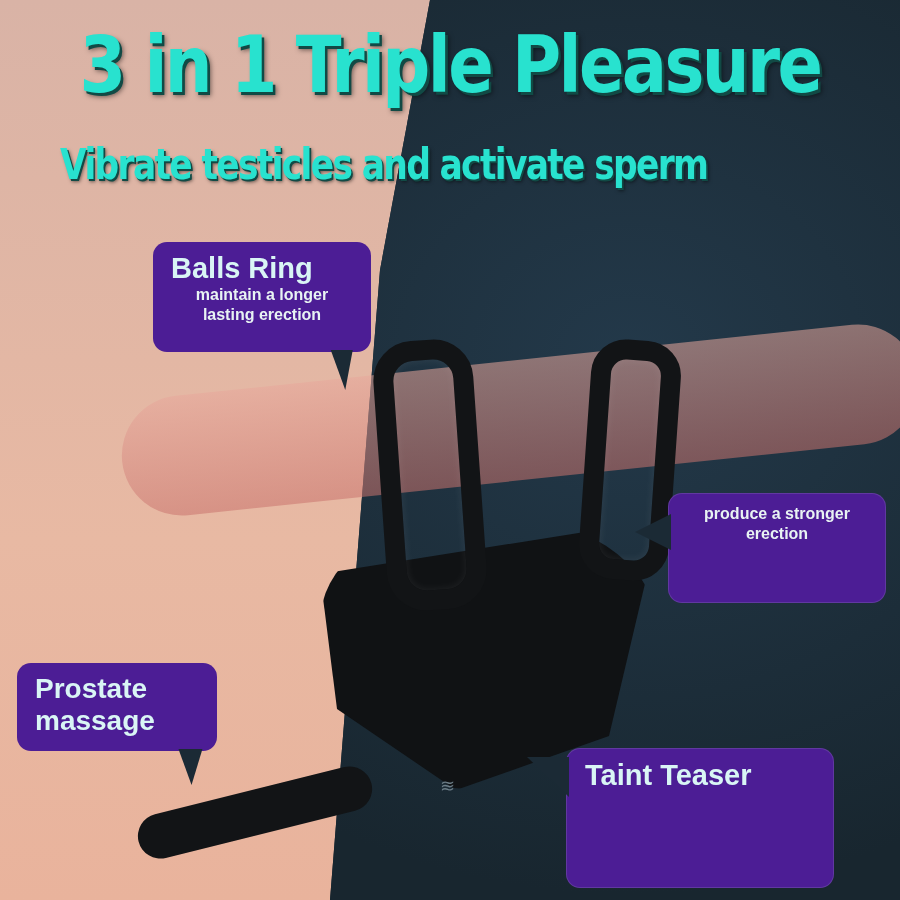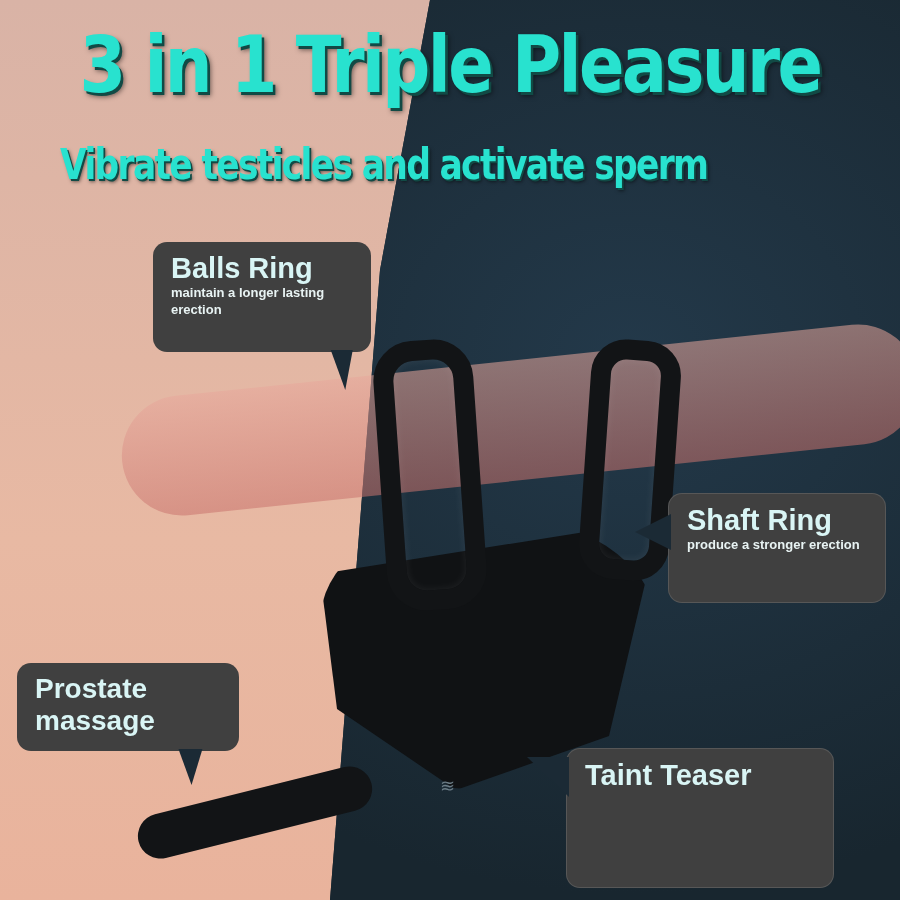--- a/index.html
+++ b/index.html
@@ -8,30 +8,30 @@
   .bg-left { position: absolute; inset: 0; background: linear-gradient(180deg, #d9b3a6 0%, #e8b9a3 60%, #e9b39c 100%); clip-path: polygon(0 0, 430px 0, 380px 270px, 330px 900px, 0 900px); }
   .bg-right { position: absolute; inset: 0; background: radial-gradient(ellipse at 70% 40%, #23394a 0%, #18262f 70%); clip-path: polygon(430px 0, 900px 0, 900px 900px, 330px 900px, 380px 270px); }
   .band { position: absolute; left: 120px; top: 360px; width: 800px; height: 120px; border-radius: 60px; background: linear-gradient(180deg, #e7a79b, #c9736d); opacity: .55; transform: rotate(-6deg); }
   .ring { position: absolute; border: 20px solid #121416; border-radius: 50%; box-shadow: inset 0 0 10px rgba(255,255,255,.08); }
   .ring.r1 { left: 380px; top: 340px; width: 60px; height: 230px; border-radius: 40px; transform: rotate(-4deg); }
   .ring.r2 { left: 585px; top: 340px; width: 50px; height: 200px; border-radius: 35px; transform: rotate(4deg); }
   .ring-body { position: absolute; left: 320px; top: 520px; width: 340px; height: 270px; background: #101214; border-radius: 40% 45% 55% 50%; clip-path: polygon(0 20%, 100% 0, 85% 80%, 40% 100%, 5% 70%); }
   .ring-arm { position: absolute; left: 135px; top: 790px; width: 240px; height: 45px; background: #121416; border-radius: 25px; transform: rotate(-14deg); }
   .title { position: absolute; left: 0; right: 0; top: 20px; text-align: center; font-family: "DejaVu Sans", sans-serif; font-weight: bold; font-size: 78px; letter-spacing: -3px; color: #28e2cf; text-shadow: 3px 3px 0 #114a45, 4px 4px 6px rgba(0,0,0,.5); transform: scaleX(.86); transform-origin: center; }
   .subtitle { position: absolute; left: 60px; top: 140px; font-family: "DejaVu Sans", sans-serif; font-weight: bold; font-size: 42px; letter-spacing: -2px; color: #28e2cf; text-shadow: 2px 2px 0 #114a45, 3px 3px 4px rgba(0,0,0,.5); transform: scaleX(.82); transform-origin: left; }
-  .callout { position: absolute; background: #404040; border-radius: 14px; color: #e6f7f7; padding: 10px 18px; box-sizing: border-box; }
+  .callout { position: absolute; background: #4c1d95; border-radius: 14px; color: #e6f7f7; padding: 10px 18px; box-sizing: border-box; }
   .callout.outline { border: 1px solid rgba(255,255,255,.12); }
   .callout .head { font-family: "Liberation Sans", sans-serif; font-weight: bold; font-size: 29px; line-height: 1.15; color: #d9f5f5; }
-  .callout .desc { font-family: "Liberation Sans", sans-serif; font-weight: bold; font-size: 13px; line-height: 1.25; color: #e8f3f3; }
+  .callout .desc { font-family: "Liberation Sans", sans-serif; font-weight: bold; font-size: 16px; line-height: 1.25; color: #e8f3f3; text-align: center; }
   .tail { position: absolute; width: 0; height: 0; }
   .c-balls { left: 153px; top: 242px; width: 218px; height: 110px; }
   .c-balls .tail { left: 185px; top: 108px; border-left: 22px solid #1b2a35; border-bottom: 40px solid transparent; transform: skewX(20deg); }
   .c-shaft { left: 668px; top: 493px; width: 218px; height: 110px; }
   .c-shaft .tail { left: -34px; top: 20px; border-right: 36px solid #1b2a35; border-top: 18px solid transparent; border-bottom: 18px solid transparent; }
-  .c-prostate { left: 17px; top: 663px; width: 222px; height: 88px; }
+  .c-prostate { left: 17px; top: 663px; width: 200px; height: 88px; }
   .c-prostate .head { font-size: 28px; }
   .c-prostate .tail { left: 168px; top: 86px; border-left: 24px solid #1b2a35; border-bottom: 36px solid transparent; transform: skewX(20deg); }
   .c-taint { left: 566px; top: 748px; width: 268px; height: 140px; }
   .c-taint .tail { left: -40px; top: 8px; border-right: 42px solid #1b2a35; border-bottom: 40px solid transparent; }
   .vib { position: absolute; left: 440px; top: 775px; color: #6b7c86; font-size: 18px; letter-spacing: -2px; }
 </style>
 </head>
 <body>
 
 <div class="stage">
@@ -48,21 +48,20 @@
   <div class="title">3 in 1 Triple Pleasure</div>
   <div class="subtitle">Vibrate testicles and activate sperm</div>
 
   <div class="callout c-balls">
     <div class="head">Balls Ring</div>
     <div class="desc">maintain a longer lasting erection</div>
     <div class="tail"></div>
   </div>
 
   <div class="callout c-shaft outline">
-    <div class="head">Shaft Ring</div>
     <div class="desc">produce a stronger erection</div>
     <div class="tail"></div>
   </div>
 
   <div class="callout c-prostate">
     <div class="head">Prostate massage</div>
     <div class="tail"></div>
   </div>
 
   <div class="callout c-taint outline">

